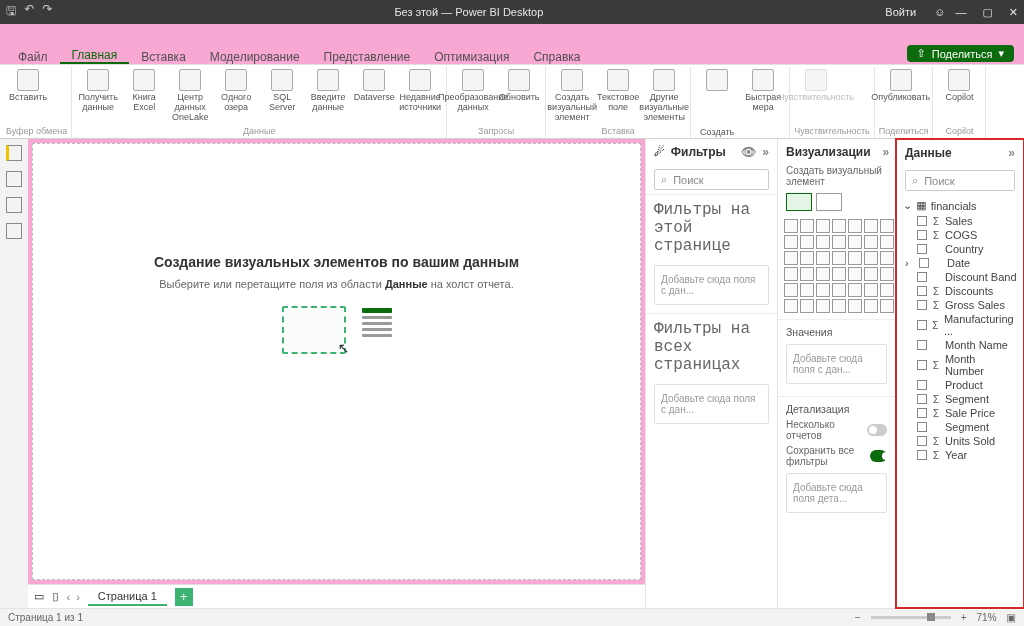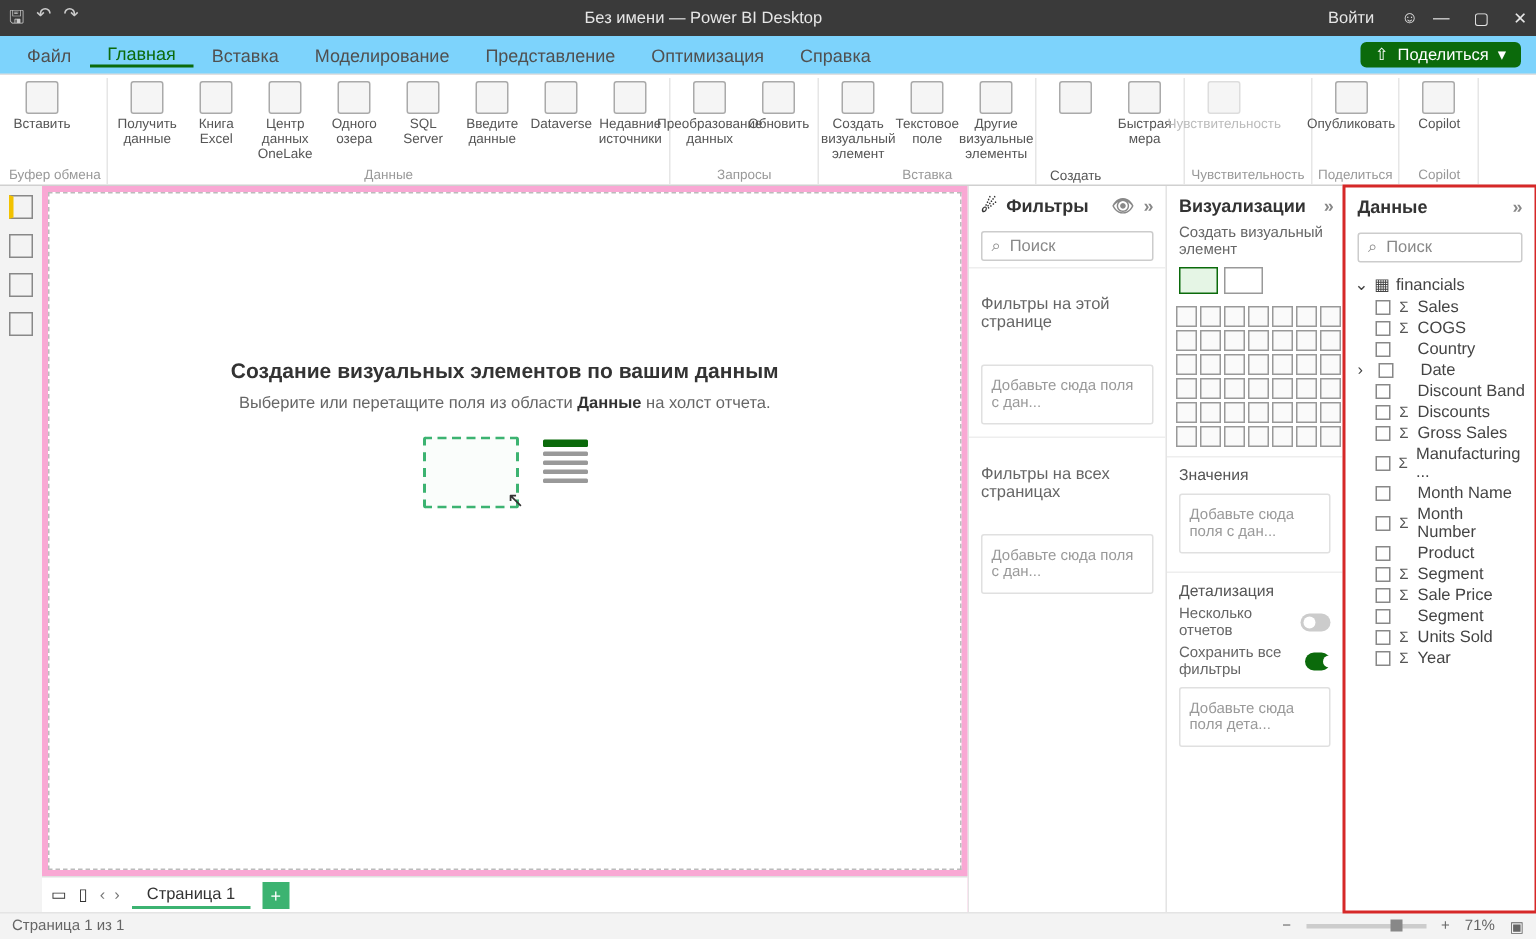--- a/index.html
+++ b/index.html
@@ -3,21 +3,21 @@
 <meta charset="utf-8">
 <style>
 * { box-sizing: border-box; margin: 0; padding: 0; font-family: "Segoe UI", sans-serif; }
 body { width: 1024px; height: 626px; background: #f3f3f3; font-size: 11px; color: #333; overflow: hidden; display: flex; flex-direction: column; }
 .titlebar { background: #3a3a3a; color: #fff; height: 24px; display: flex; align-items: center; padding: 0 6px; }
 .titlebar .qat { display: flex; gap: 8px; }
 .titlebar .qat span { color: #ccc; font-size: 12px; }
 .titlebar .title { flex: 1; text-align: center; font-size: 11px; color: #e6e6e6; }
 .titlebar .login { display: flex; align-items: center; gap: 18px; color: #e6e6e6; margin-right: 10px; }
 .titlebar .winctl { display: flex; gap: 16px; color: #e6e6e6; }
-.menubar { background: #7dd3fc; height: 26px; display: flex; align-items: center; padding: 0 6px; border-bottom: 1px solid #e0e0e0; }
+.menubar { background: #f9a8d4; height: 41px; display: flex; align-items: flex-end; padding: 0 6px; border-bottom: 1px solid #e0e0e0; }
 .menubar .tab { padding: 0 12px; display: flex; align-items: center; font-size: 12px; color: #505050; }
 .menubar .tab.active { color: #0b6a0b; border-bottom: 2px solid #0b6a0b; }
 .menubar .spacer { flex: 1; }
 .menubar .share { background: #0b6a0b; color: #fff; padding: 2px 10px; border-radius: 4px; display: flex; align-items: center; gap: 6px; margin: 2px 4px; font-size: 11px; }
 .ribbon { background: #fff; height: 74px; display: flex; border-bottom: 1px solid #d0d0d0; padding: 2px 0 0 2px; }
 .rgrp { display: flex; flex-direction: column; border-right: 1px solid #e6e6e6; padding: 0 4px; }
 .rgrp .btns { flex: 1; display: flex; align-items: flex-start; gap: 2px; padding-top: 2px; }
 .rbtn { display: flex; flex-direction: column; align-items: center; width: 44px; text-align: center; line-height: 1.1; color: #555; gap: 2px; }
 .rbtn .ic { width: 22px; height: 22px; border: 1px solid #aaa; border-radius: 2px; background: #f5f5f5; }
 .rbtn.dim { color: #bbb; }
@@ -40,21 +40,21 @@
 .pagebar { height: 24px; background: #fff; border-top: 1px solid #e0e0e0; display: flex; align-items: center; padding: 0 6px; gap: 8px; }
 .pagebar .pnav { display: flex; gap: 6px; color: #777; }
 .pagebar .ptab { border-bottom: 2px solid #3cb371; padding: 2px 10px; font-size: 11px; color: #333; }
 .pagebar .add { width: 18px; height: 18px; background: #3cb371; color: #fff; display: flex; align-items: center; justify-content: center; font-size: 12px; }
 .pane { background: #fff; border-left: 1px solid #e4e4e4; display: flex; flex-direction: column; }
 .pane .phead { display: flex; align-items: center; padding: 6px 8px; font-size: 12px; font-weight: 600; color: #333; gap: 6px; }
 .pane .phead .pspace { flex: 1; }
 .pane .phead .pic { color: #888; font-size: 12px; }
 .search { margin: 4px 8px; border: 1px solid #ccc; border-radius: 2px; padding: 3px 6px; display: flex; align-items: center; gap: 6px; color: #888; font-size: 11px; }
 .filters { width: 132px; }
-.fsection { padding: 18px 8px; font-size: 11px; color: #666; border-top: 1px solid #eee; }
+.fsection { padding: 6px 8px; font-size: 16px; color: #666; border-top: 1px solid #eee; font-family: Liberation Mono, monospace; }
 .dropzone { margin: 4px 8px 8px; border: 1px solid #e0e0e0; padding: 8px 6px; font-size: 10px; color: #999; border-radius: 2px; }
 .viz { width: 118px; }
 .viz .sub { font-size: 10px; color: #666; padding: 0 8px 4px; }
 .viz .modes { display: flex; gap: 4px; padding: 2px 8px 6px; }
 .viz .modes .m { width: 26px; height: 18px; border: 1px solid #999; }
 .viz .modes .m.active { background: #e5f5e5; border-color: #0b6a0b; }
 .vgrid { display: grid; grid-template-columns: repeat(7, 14px); gap: 2px; padding: 2px 6px; }
 .vgrid .c { width: 14px; height: 14px; border: 1px solid #999; background: #fafafa; }
 .vsec { font-size: 10.5px; color: #555; padding: 6px 8px 2px; border-top: 1px solid #eee; margin-top: 4px; }
 .vrow { display: flex; align-items: center; justify-content: space-between; padding: 2px 8px; font-size: 10px; color: #666; }
@@ -76,21 +76,21 @@
 </style>
 </head>
 <body>
 
 <div class="titlebar">
   <div class="qat">
     <span>🖫</span>
     <span>↶</span>
     <span>↷</span>
   </div>
-  <div class="title">Без имени — Power BI Desktop</div>
+  <div class="title">Без этой — Power BI Desktop</div>
   <div class="login">
     <span>Войти</span>
     <span>☺</span>
   </div>
   <div class="winctl">
     <span>—</span>
     <span>▢</span>
     <span>✕</span>
   </div>
 </div>

